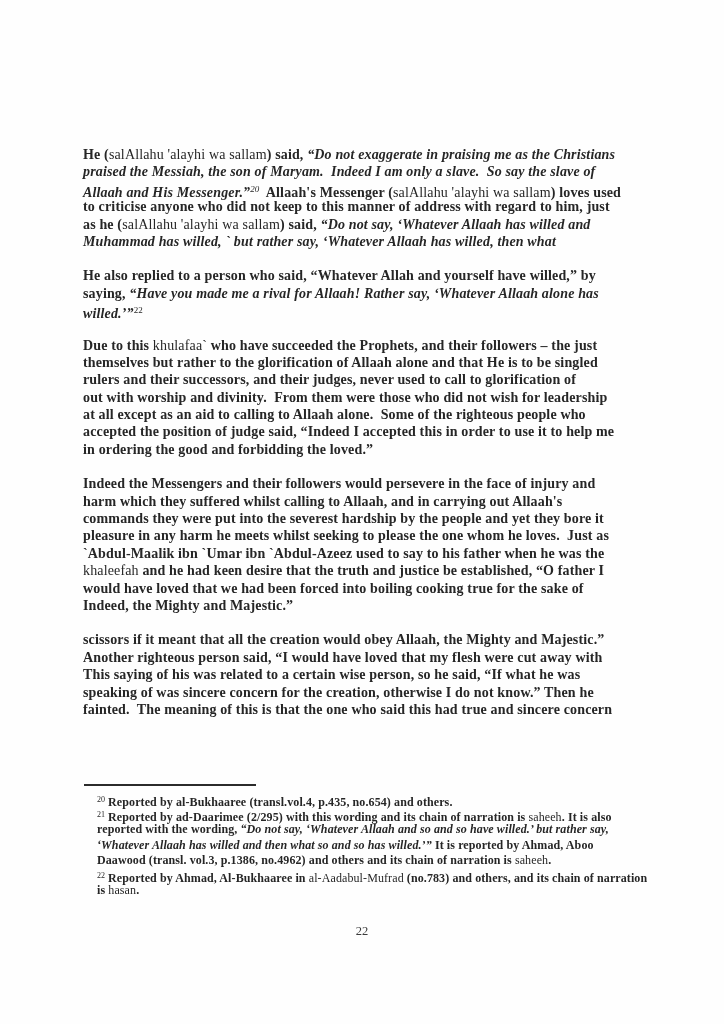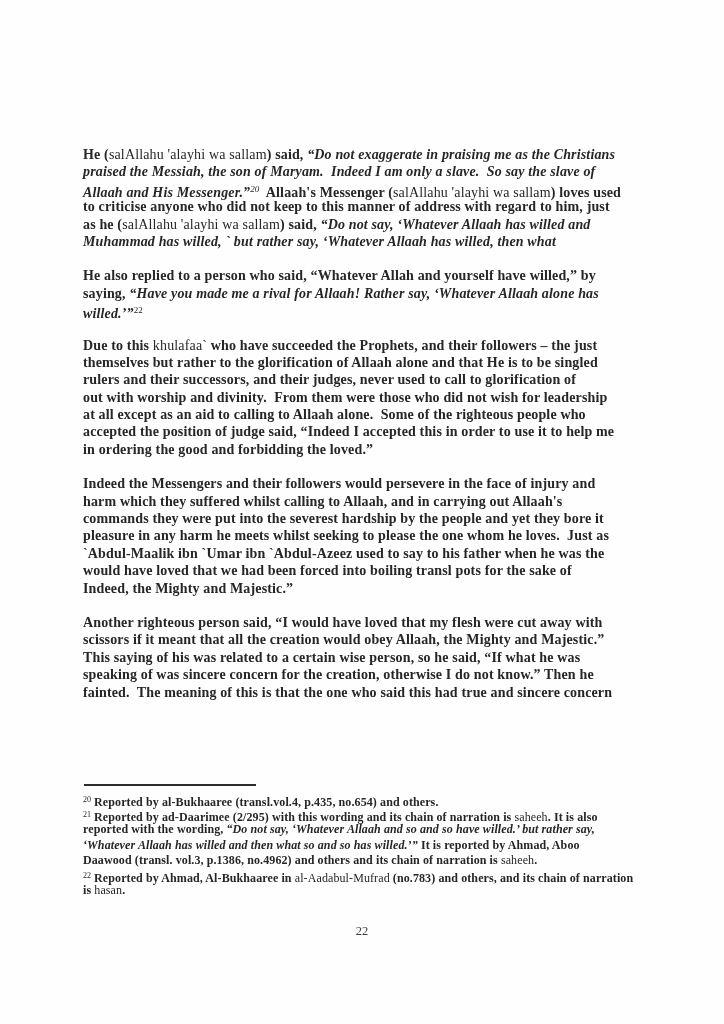--- a/index.html
+++ b/index.html
@@ -50,21 +50,21 @@
   .footnote-rule {
     position: absolute;
     left: 84px;
     top: 784px;
     width: 172px;
     height: 2px;
     background: #2b2b2b;
   }
   .footnotes {
     position: absolute;
-    left: 83px;
+    left: 97px;
     top: 792px;
     width: 610px;
   }
   .footnotes .paragraph {
     margin: 0;
   }
   .footnotes .line {
     font-size: 12px;
     line-height: 15.2px;
     height: 15.2px;
@@ -111,26 +111,27 @@
         <div class="line"><span class="seg-n">at all except as an aid to calling to Allaah alone.  Some of the righteous people who</span></div>
         <div class="line"><span class="seg-n">accepted the position of judge said, “Indeed I accepted this in order to use it to help me</span></div>
         <div class="line"><span class="seg-n">in ordering the good and forbidding the loved.”</span></div>
       </div>
       <div class="paragraph">
         <div class="line"><span class="seg-n">Indeed the Messengers and their followers would persevere in the face of injury and</span></div>
         <div class="line"><span class="seg-n">harm which they suffered whilst calling to Allaah, and in carrying out Allaah's</span></div>
         <div class="line"><span class="seg-n">commands they were put into the severest hardship by the people and yet they bore it</span></div>
         <div class="line"><span class="seg-n">pleasure in any harm he meets whilst seeking to please the one whom he loves.  Just as</span></div>
         <div class="line"><span class="seg-n">`Abdul-Maalik ibn `Umar ibn `Abdul-Azeez used to say to his father when he was the</span></div>
-        <div class="line"><span class="seg-n">would have loved that we had been forced into boiling transl pots for the sake of</span></div>
+        <div class="line"><span class="seg-i">khaleefah</span><span class="seg-n"> and he had keen desire that the truth and justice be established, “O father I</span></div>
+        <div class="line"><span class="seg-n">would have loved that we had been forced into boiling cooking true for the sake of</span></div>
         <div class="line"><span class="seg-n">Indeed, the Mighty and Majestic.”</span></div>
       </div>
       <div class="paragraph">
+        <div class="line"><span class="seg-n">scissors if it meant that all the creation would obey Allaah, the Mighty and Majestic.”</span></div>
         <div class="line"><span class="seg-n">Another righteous person said, “I would have loved that my flesh were cut away with</span></div>
-        <div class="line"><span class="seg-n">scissors if it meant that all the creation would obey Allaah, the Mighty and Majestic.”</span></div>
         <div class="line"><span class="seg-n">This saying of his was related to a certain wise person, so he said, “If what he was</span></div>
         <div class="line"><span class="seg-n">speaking of was sincere concern for the creation, otherwise I do not know.” Then he</span></div>
         <div class="line"><span class="seg-n">fainted.  The meaning of this is that the one who said this had true and sincere concern</span></div>
       </div>
     </div>
   <div class="footnote-rule"></div>
   <div class="footnotes">
       <div class="paragraph">
         <div class="line"><span class="seg-sup">20</span><span class="seg-n"> Reported by al-Bukhaaree (transl.vol.4, p.435, no.654) and others.</span></div>
       </div>

